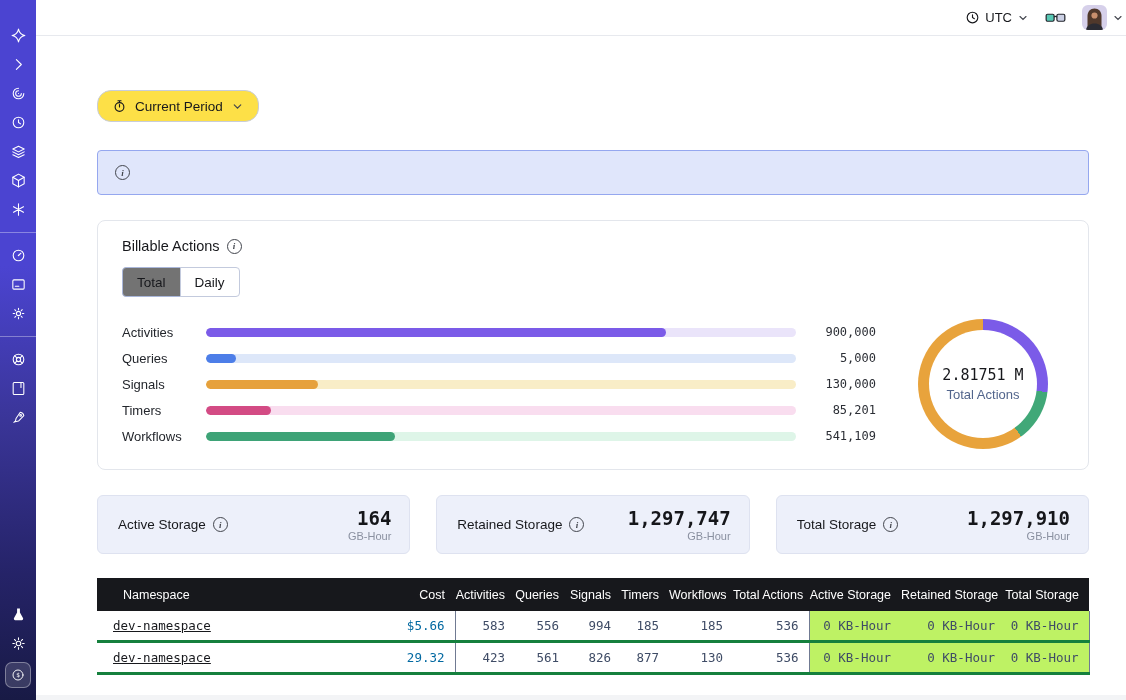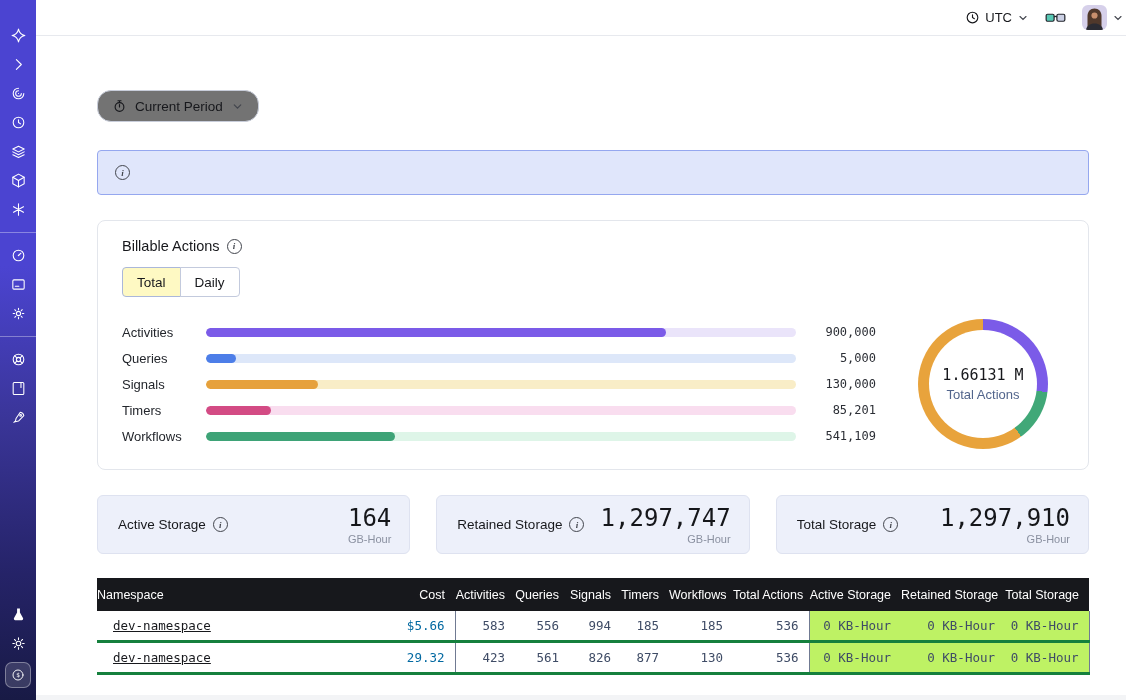--- a/index.html
+++ b/index.html
@@ -26,39 +26,39 @@
   .tz{display:flex;align-items:center;gap:5px;font-size:13px;cursor:pointer;}
   .tz svg,.chev svg{display:block;}
   .avatar-wrap{display:flex;align-items:center;gap:5px;cursor:pointer;}
   .avatar{width:25px;height:25px;border-radius:6px;overflow:hidden;display:block;}
 
   
   .main{margin-left:36px;padding:52px 37px 0 61px;box-sizing:border-box;}
   .page-head{display:flex;justify-content:space-between;align-items:flex-start;}
   .page-title{font-size:26px;font-weight:600;line-height:30px;letter-spacing:-.2px;}
   .page-sub{font-size:11.5px;color:#33363e;margin-top:6px;}
-  .period-btn{display:flex;align-items:center;gap:8px;height:32px;padding:0 14px;background:#737373;
+  .period-btn{display:flex;align-items:center;gap:8px;height:32px;padding:0 14px;background:#fde047;
     border:1px solid #c8cdda;border-radius:14px;font-size:13.5px;cursor:pointer;margin-top:2px;font-family:inherit;color:#17181c;}
   .period-btn svg{display:block;}
 
   .banner{margin-top:28px;height:45px;box-sizing:border-box;background:#e0e6fb;border:1px solid #95a7ef;
     border-radius:4px;display:flex;align-items:center;gap:8px;padding:0 17px;font-size:13px;}
 
   .info-i{display:inline-flex;align-items:center;justify-content:center;width:13px;height:13px;
     border:1.2px solid #42454d;border-radius:50%;font-size:9px;font-weight:600;color:#42454d;flex:0 0 auto;
     font-family:"Liberation Serif",serif;font-style:italic;}
 
   
   .card{margin-top:25px;border:1px solid #e3e6ec;border-radius:8px;padding:17px 24px 20px;box-sizing:border-box;}
   .card-title{display:flex;align-items:center;gap:7px;font-size:14.5px;font-weight:500;}
   .tabs{display:inline-flex;margin-top:13px;}
   .tab{height:30px;padding:0 14px;font-size:13.5px;background:#fff;border:1px solid #c3cadd;cursor:pointer;font-family:inherit;color:#17181c;}
   .tab:first-child{border-radius:4px 0 0 4px;}
   .tab:last-child{border-radius:0 4px 4px 0;margin-left:-1px;}
-  .tab.sel{background:#fef9c3;border-color:#aab7da;font-weight:500;}
+  .tab.sel{background:#737373;border-color:#aab7da;font-weight:500;}
 
   .chart-row{display:flex;align-items:center;margin-top:22px;}
   .bars{flex:1;}
   .bar-row{display:flex;align-items:center;height:26px;}
   .bar-label{width:70px;font-size:13px;color:#23262c;flex:0 0 auto;}
   .bar-track{flex:1;height:9px;border-radius:5px;margin-left:14px;overflow:hidden;}
   .bar-fill{height:100%;border-radius:5px;}
   .bar-value{width:80px;text-align:right;font-size:12px;color:#2b2e35;flex:0 0 auto;}
 
   .donut-wrap{width:130px;height:130px;position:relative;margin-left:42px;margin-right:16px;flex:0 0 auto;}
@@ -67,28 +67,28 @@
     align-items:center;justify-content:center;}
   .donut-total{font-size:15px;color:#17181c;}
   .donut-sub{font-size:13px;color:#52658c;margin-top:3px;}
 
   
   .storage-row{display:flex;gap:26px;margin-top:25px;}
   .scard{flex:1;height:59px;box-sizing:border-box;background:#edf0fa;border:1px solid #dee2f0;border-radius:6px;
     display:flex;justify-content:space-between;align-items:center;padding:0 18px 0 20px;}
   .scard-label{display:flex;align-items:center;gap:7px;font-size:13.5px;}
   .scard-right{text-align:right;}
-  .scard-value{font-size:24px;color:#15161a;}
+  .scard-value{font-size:19px;color:#15161a;font-weight:bold;}
   .scard-unit{font-size:11px;color:#8a90a0;margin-top:1px;}
 
   
   table{margin-top:24px;width:100%;border-collapse:collapse;table-layout:fixed;}
   thead th{background:#17181c;color:#fff;font-weight:400;font-size:12.5px;height:33px;
     text-align:right;padding:0 10px 0 0;white-space:nowrap;overflow:hidden;}
-  thead th.ns{text-align:left;padding-left:0;}
+  thead th.ns{text-align:left;padding-left:26px;}
   tbody td{height:29px;border-bottom:3px solid #15803d;font-family:"DejaVu Sans Mono",monospace;
     font-size:12.5px;text-align:right;padding:0 10px 0 0;color:#3f4c66;white-space:nowrap;overflow:hidden;}
   tbody td.ns{text-align:left;padding-left:16px;}
   tbody td.cost{color:#0369a1;border-right:1px solid #707a92;}
   tbody td.storage{background:#bef264;}
   tbody td.as{border-left:1px solid #707a92;}
   tbody td.ts{border-right:1px solid #707a92;}
   .ns-link{color:#17181c;text-decoration:underline;cursor:pointer;}
 
   .bottom-strip{position:absolute;left:36px;right:0;bottom:0;height:5px;background:#f3f4f6;z-index:5;}
@@ -296,21 +296,21 @@
           <span class="bar-label">Workflows</span>
             <span class="bar-track" style="background: rgb(222, 245, 232);">
               <span class="bar-fill" style="display: block; width: 32%; background: rgb(62, 163, 119);"></span>
             </span>
             <span class="bar-value mono">541,109</span>
         </div>
       </div>
       <div class="donut-wrap">
         <div class="donut" style="background: conic-gradient(rgb(123, 91, 232) 0%, rgb(123, 91, 232) 27%, rgb(65, 168, 120) 27%, rgb(65, 168, 120) 40%, rgb(232, 163, 60) 40%, rgb(232, 163, 60) 100%);"></div>
         <div class="donut-hole">
-          <span class="donut-total mono">1.66131 M</span>
+          <span class="donut-total mono">2.81751 M</span>
           <span class="donut-sub">Total Actions</span>
         </div>
       </div>
     </div>
   </section>
 
   <div class="storage-row">
     <div class="scard">
       <span class="scard-label">
           <span>Active Storage</span>

